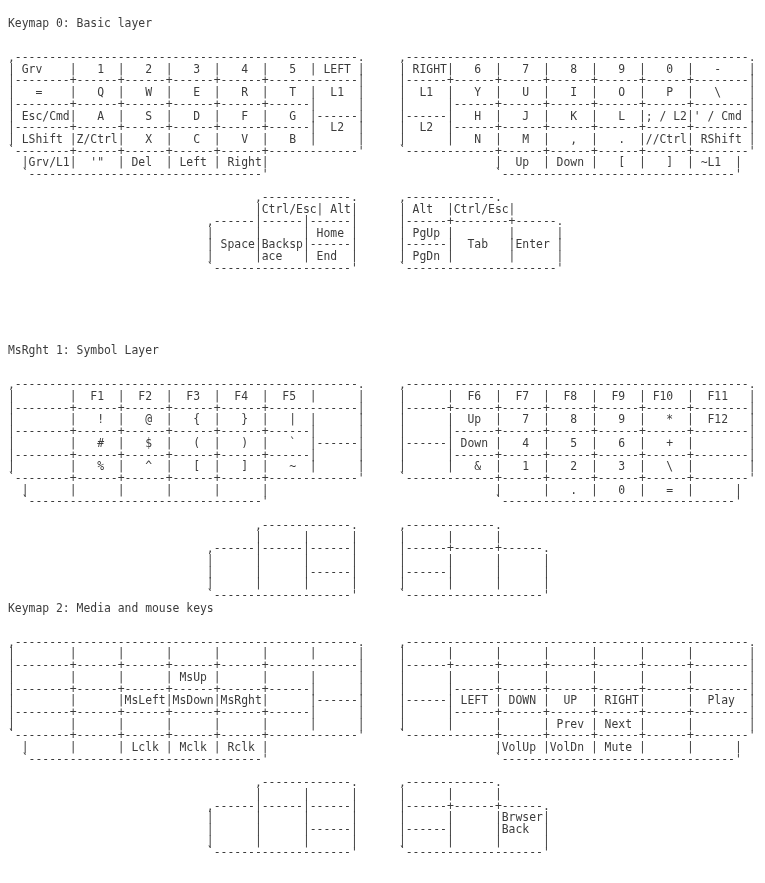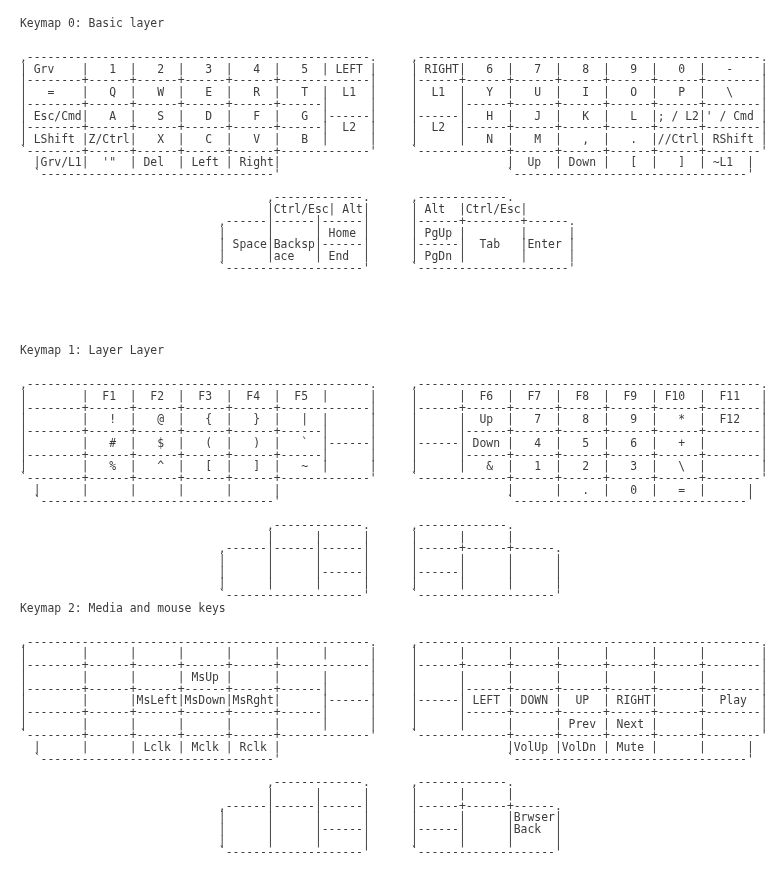--- a/index.html
+++ b/index.html
@@ -4,21 +4,21 @@
 <style>
   html, body {
     margin: 0;
     padding: 0;
     background: #ffffff;
   }
   .page {
     width: 765px;
     height: 883px;
     box-sizing: border-box;
-    padding: 17px 0 0 20px;
+    padding: 17px 0 0 8px;
     overflow: hidden;
     background: #ffffff;
   }
   .keymap-section { margin: 0; }
   .section-title {
     font-family: "DejaVu Sans Mono", "Liberation Mono", monospace;
     font-size: 11.4px;
     line-height: 12px;
     color: #3c3c3c;
     white-space: pre;
@@ -57,21 +57,21 @@
                                     ,-------------.      ,-------------.
                                     |Ctrl/Esc| Alt|      | Alt  |Ctrl/Esc|
                              ,------|------|------|      |------+--------+------.
                              |      |      | Home |      | PgUp |        |      |
                              | Space|Backsp|------|      |------|  Tab   |Enter |
                              |      |ace   | End  |      | PgDn |        |      |
                              `--------------------'      `----------------------'</pre>
   </section>
 
   <section class="keymap-section" id="section-1">
-    <div class="section-title">Keymap 1: Layer Layer</div>
+    <div class="section-title">MsRght 1: Symbol Layer</div>
     <pre class="keymap-art">,--------------------------------------------------.     ,--------------------------------------------------.
 |        |  F1  |  F2  |  F3  |  F4  |  F5  |      |     |      |  F6  |  F7  |  F8  |  F9  | F10  |  F11   |
 |--------+------+------+------+------+-------------|     |------+------+------+------+------+------+--------|
 |        |   !  |   @  |   {  |   }  |   |  |      |     |      |  Up  |   7  |   8  |   9  |   *  |  F12   |
 |--------+------+------+------+------+------|      |     |      |------+------+------+------+------+--------|
 |        |   #  |   $  |   (  |   )  |   `  |------|     |------| Down |   4  |   5  |   6  |   +  |        |
 |--------+------+------+------+------+------|      |     |      |------+------+------+------+------+--------|
 |        |   %  |   ^  |   [  |   ]  |   ~  |      |     |      |   &amp;  |   1  |   2  |   3  |   \  |        |
 `--------+------+------+------+------+-------------'     `-------------+------+------+------+------+--------'
   |      |      |      |      |      |                                 |      |   .  |   0  |   =  |      |

